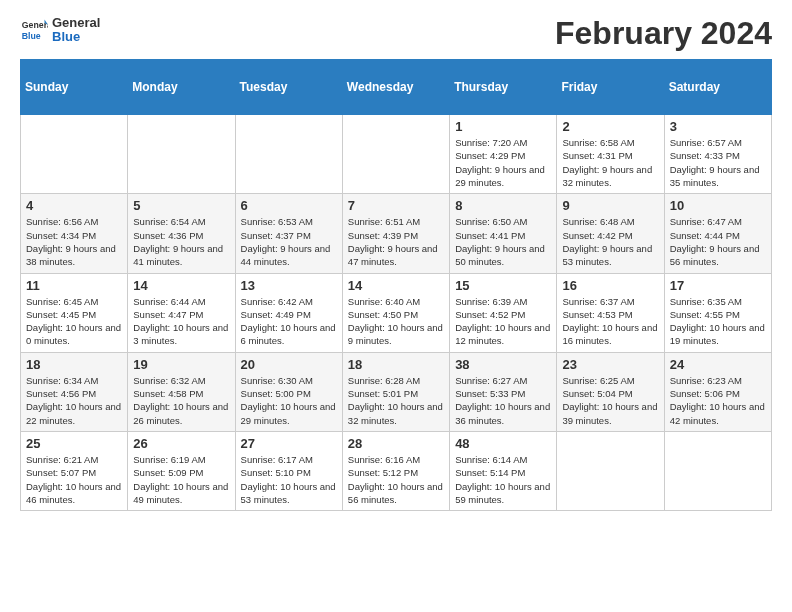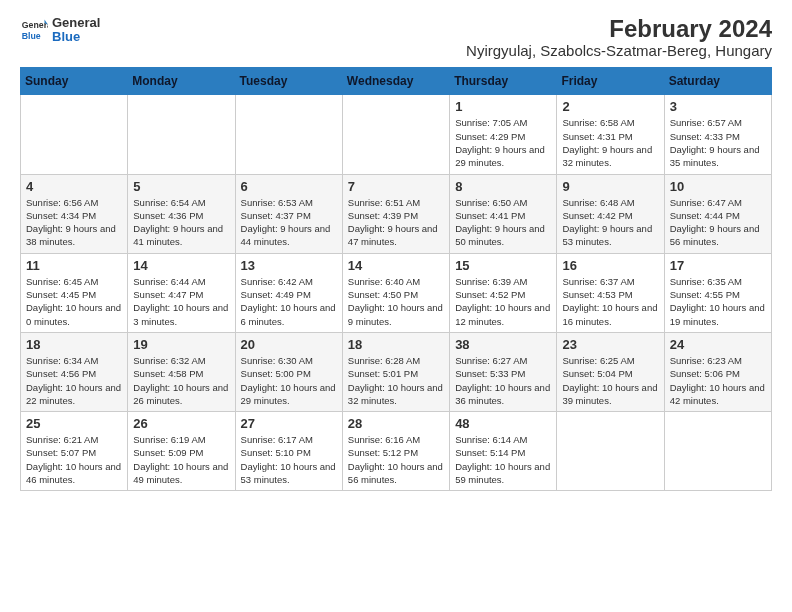--- a/index.html
+++ b/index.html
@@ -32,40 +32,40 @@
     .logo-blue { color: #1a6abf; }
     .logo-icon {
       width: 28px;
       height: 28px;
       margin-right: 2px;
     }
     .title-block {
       text-align: right;
     }
     .month-title {
-      font-size: 24px;
+      font-size: 32px;
       font-weight: bold;
       color: #333;
       line-height: 1.1;
     }
     .subtitle {
       font-size: 15px;
       color: #333;
     }
     .calendar {
       width: 100%;
       border-collapse: collapse;
       margin-top: 8px;
     }
     .calendar th {
       background: #2b7dc0;
-      color: #0f172a;
+      color: #ffffff;
       font-size: 12px;
       font-weight: bold;
-      padding: 6px 4px;
+      padding: 20px 4px;
       text-align: left;
       border: 1px solid #2b7dc0;
     }
     .calendar td {
       width: 14.28%;
       vertical-align: top;
       border: 1px solid #ccc;
       padding: 4px 5px;
       font-size: 10px;
       color: #333;
@@ -102,21 +102,20 @@
       <text x="2" y="26" font-size="10" font-weight="bold" fill="#1a6abf" font-family="Arial">Blue</text>
       <polygon points="28,4 32,10 28,8 28,4" fill="#2b7dc0"></polygon>
     </svg>
     <div class="logo-text">
       <span class="logo-general">General</span>
       <span class="logo-blue">Blue</span>
     </div>
   </div>
   <div class="title-block">
     <div class="month-title">February 2024</div>
-    <div class="subtitle">Nyirgyulaj, Szabolcs-Szatmar-Bereg, Hungary</div>
   </div>
 </div>
 
 <table class="calendar">
   <thead>
     <tr>
       <th>Sunday</th>
       <th>Monday</th>
       <th>Tuesday</th>
       <th>Wednesday</th>
@@ -126,21 +125,21 @@
     </tr>
   </thead>
   <tbody id="calendar-body">
   <tr>
         <td class="empty-cell"></td>
         <td class="empty-cell"></td>
         <td class="empty-cell"></td>
         <td class="empty-cell"></td>
         <td>
           <span class="day-num">1</span>
-          <div class="day-info">Sunrise: 7:05 AM
+          <div class="day-info">Sunrise: 7:20 AM
 Sunset: 4:29 PM
 Daylight: 9 hours
 and 29 minutes.</div>
         </td>
         <td>
           <span class="day-num">2</span>
           <div class="day-info">Sunrise: 6:58 AM
 Sunset: 4:31 PM
 Daylight: 9 hours
 and 32 minutes.</div>

